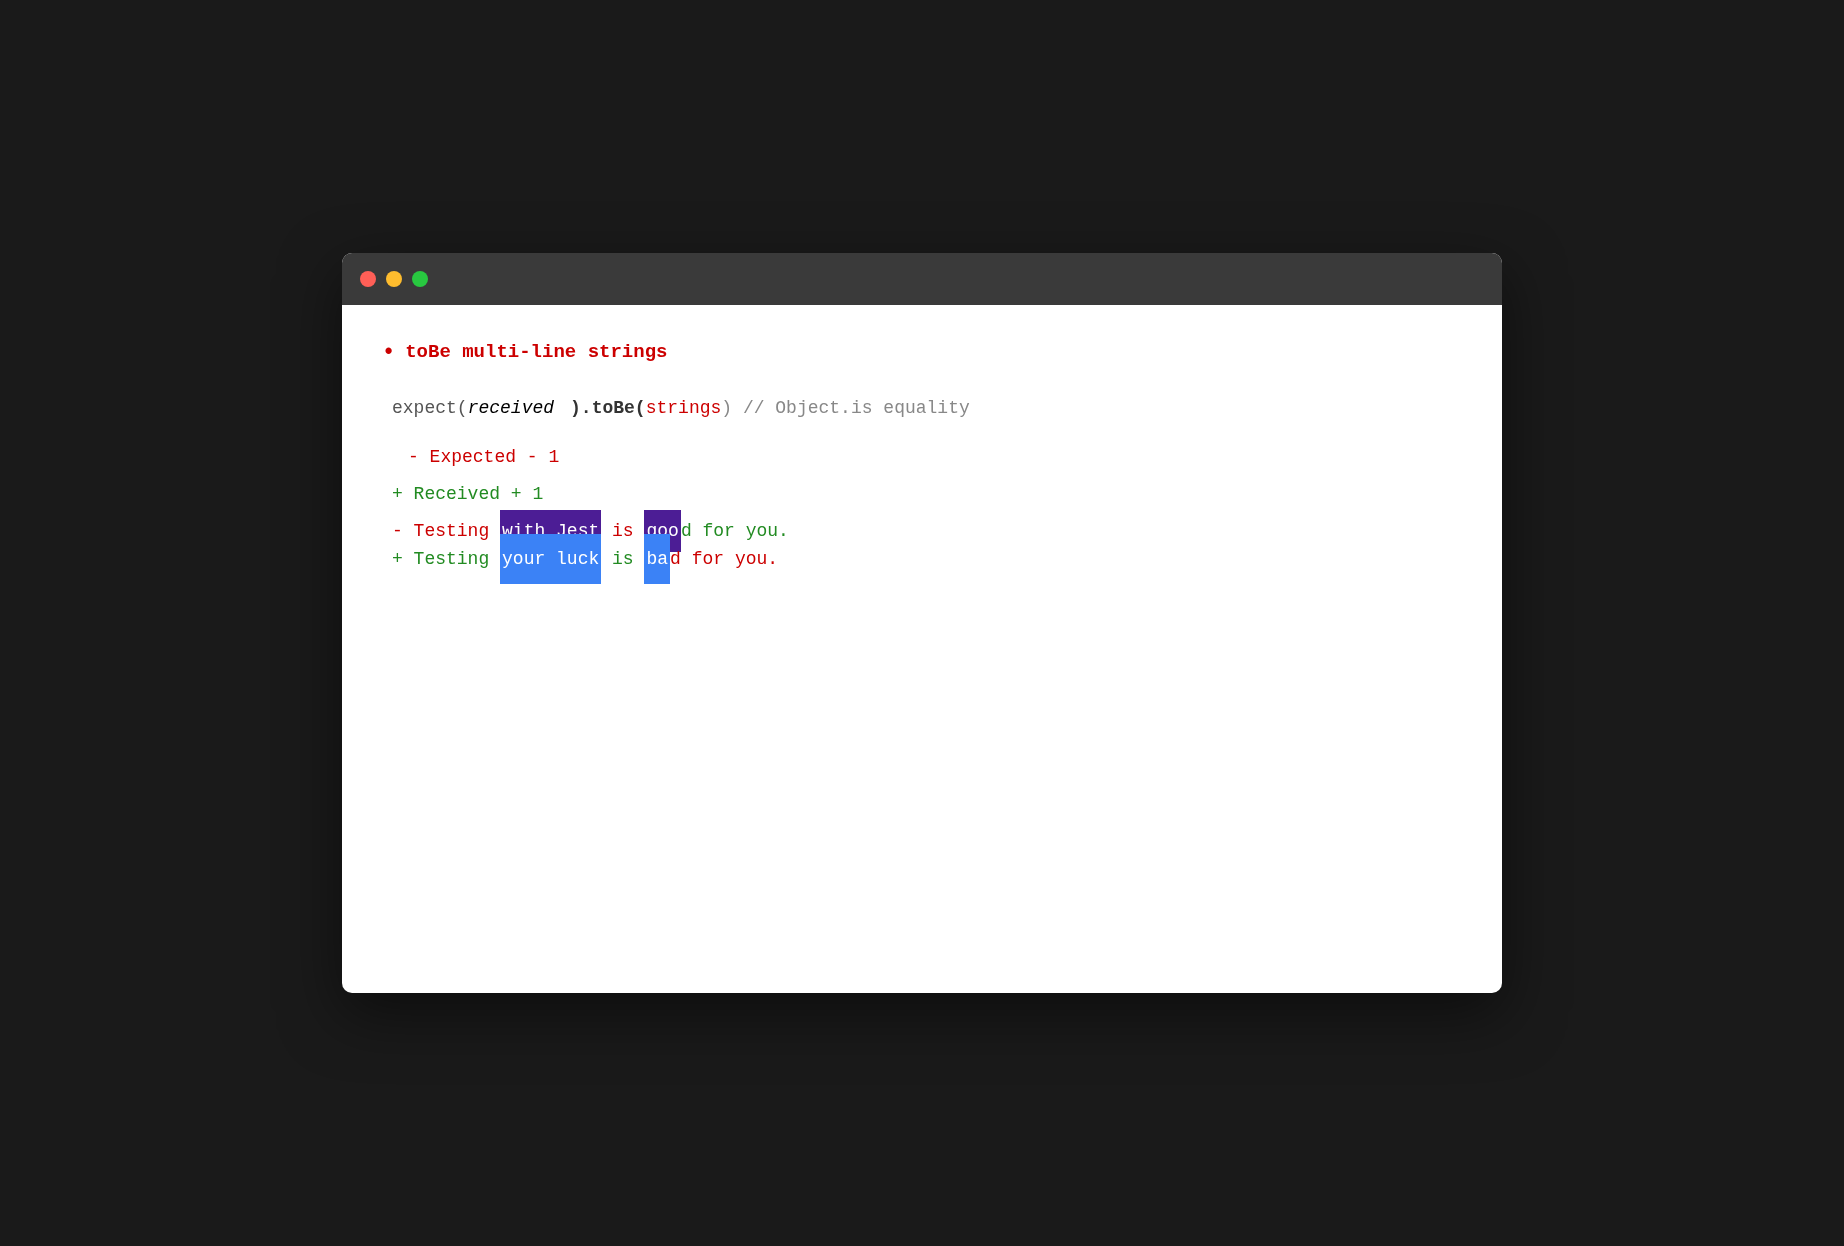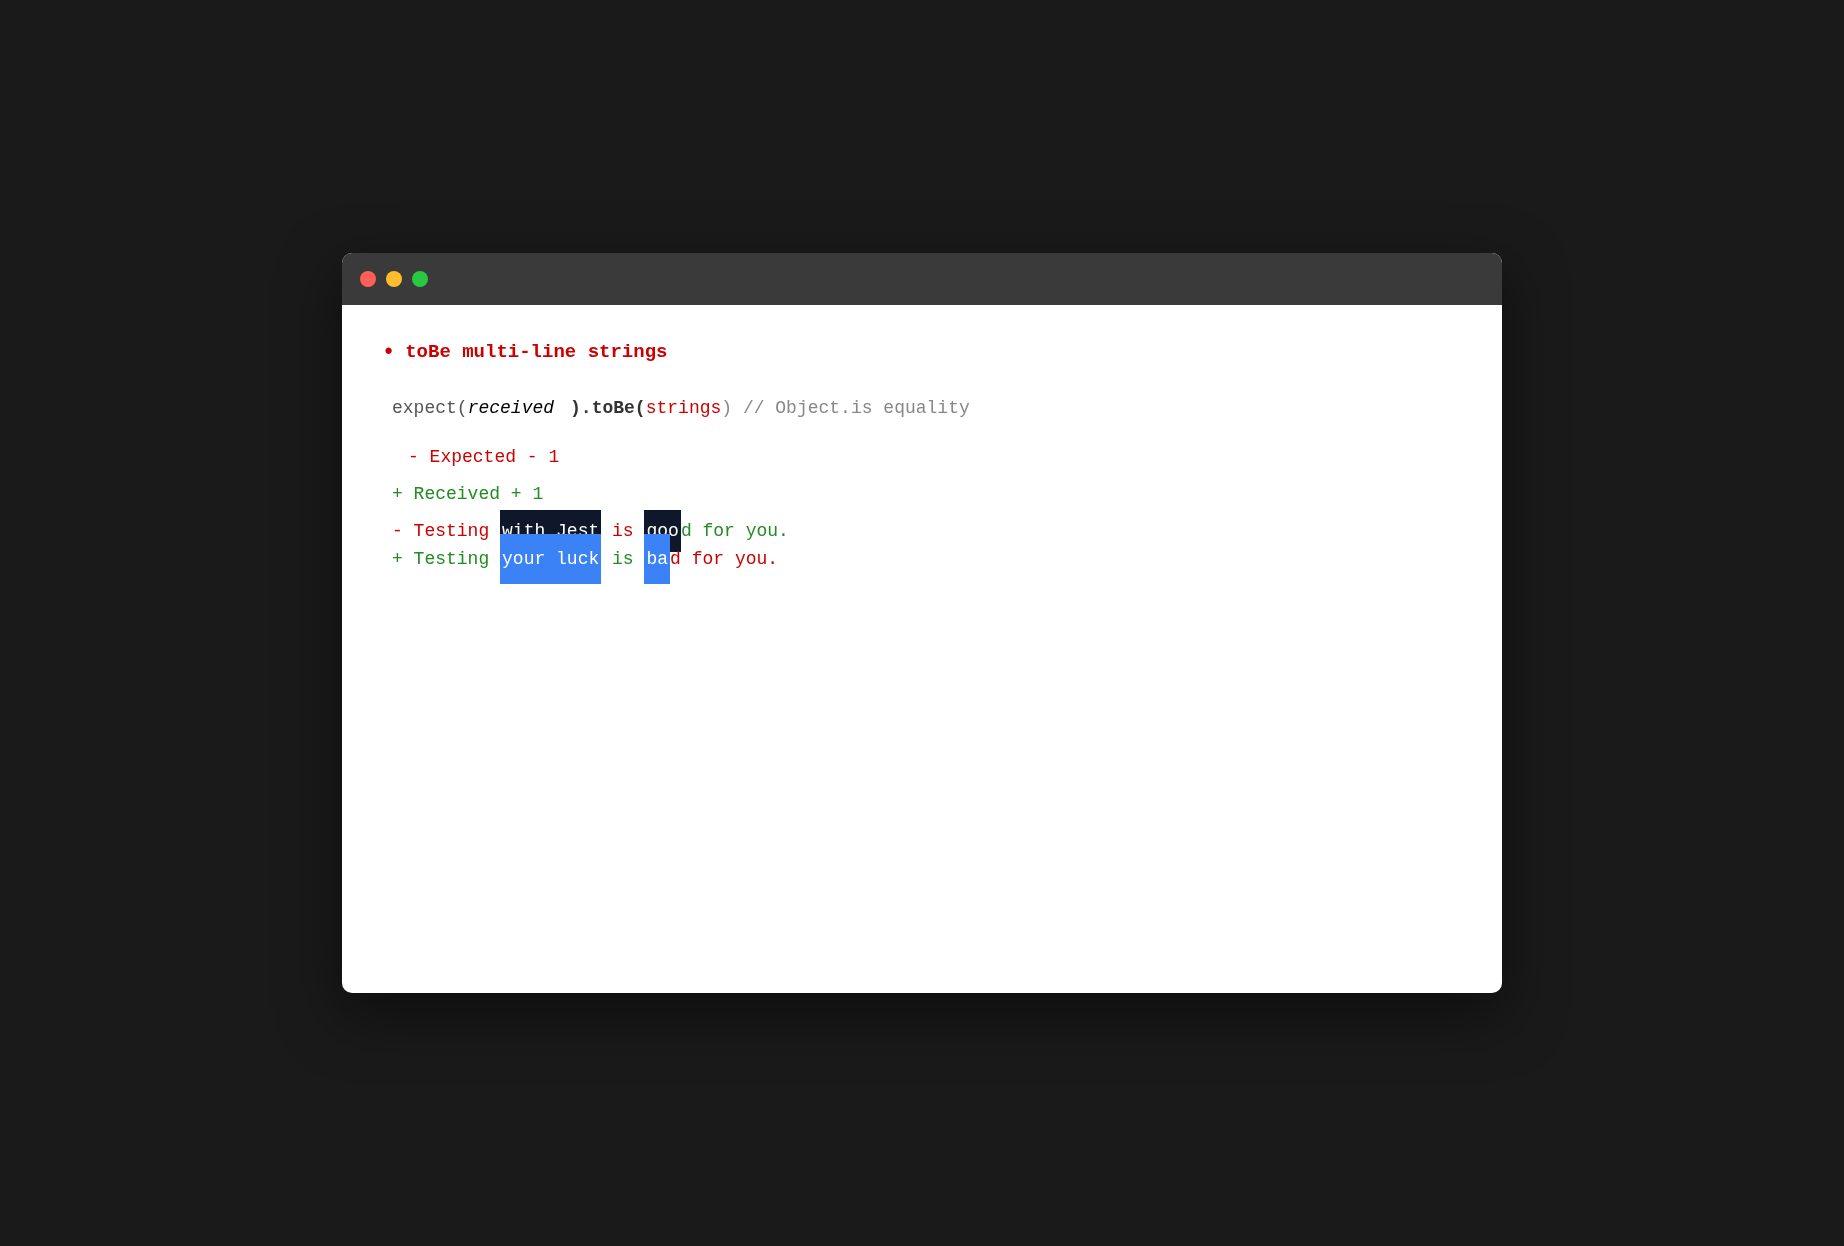--- a/index.html
+++ b/index.html
@@ -127,21 +127,21 @@
       color: #cc0000;
       margin-left: 10px;
     }
 
     .diff-plus {
       color: #228B22;
       margin-left: 10px;
     }
 
     .highlight-green {
-      background-color: #0f172a;
+      background-color: #4c1d95;
       color: #ffffff;
       padding: 11px 2px;
       text-align: center;
     }
 
     .highlight-red {
       background-color: #3b82f6;
       color: #ffffff;
       padding: 15px 2px;
     }

